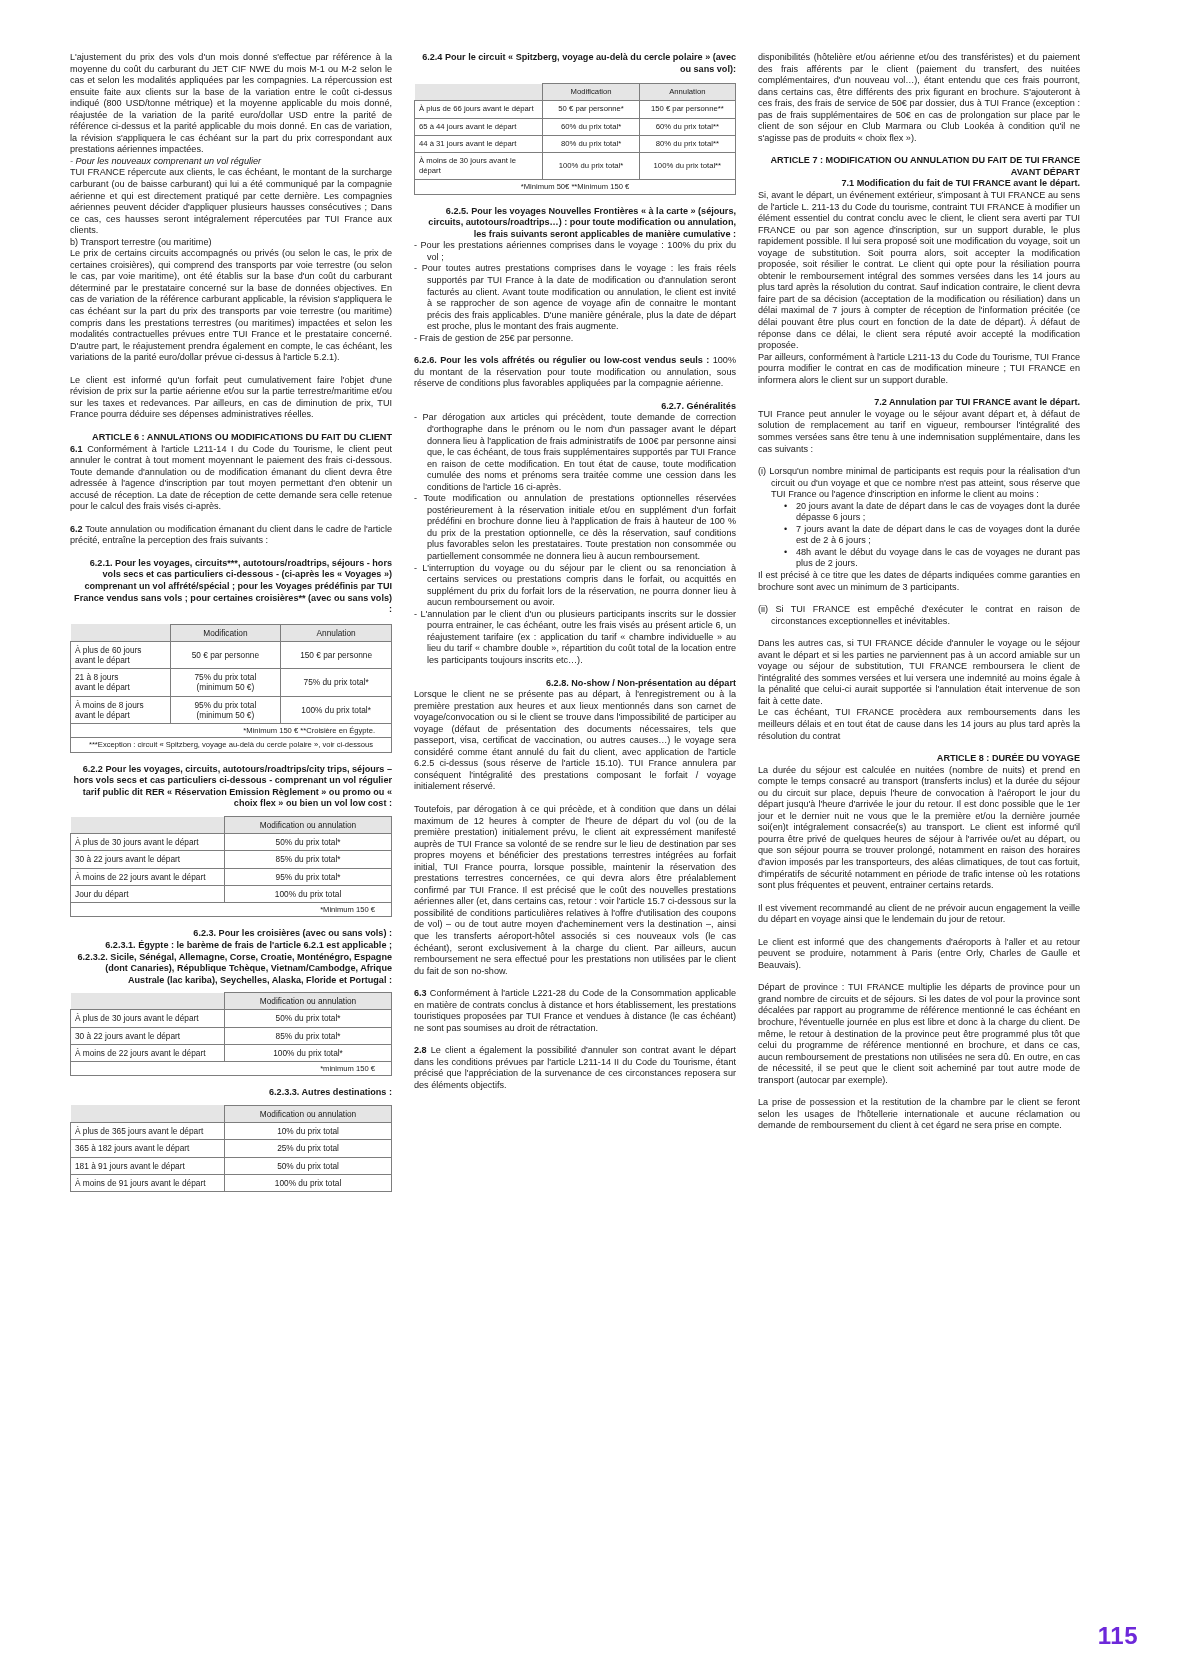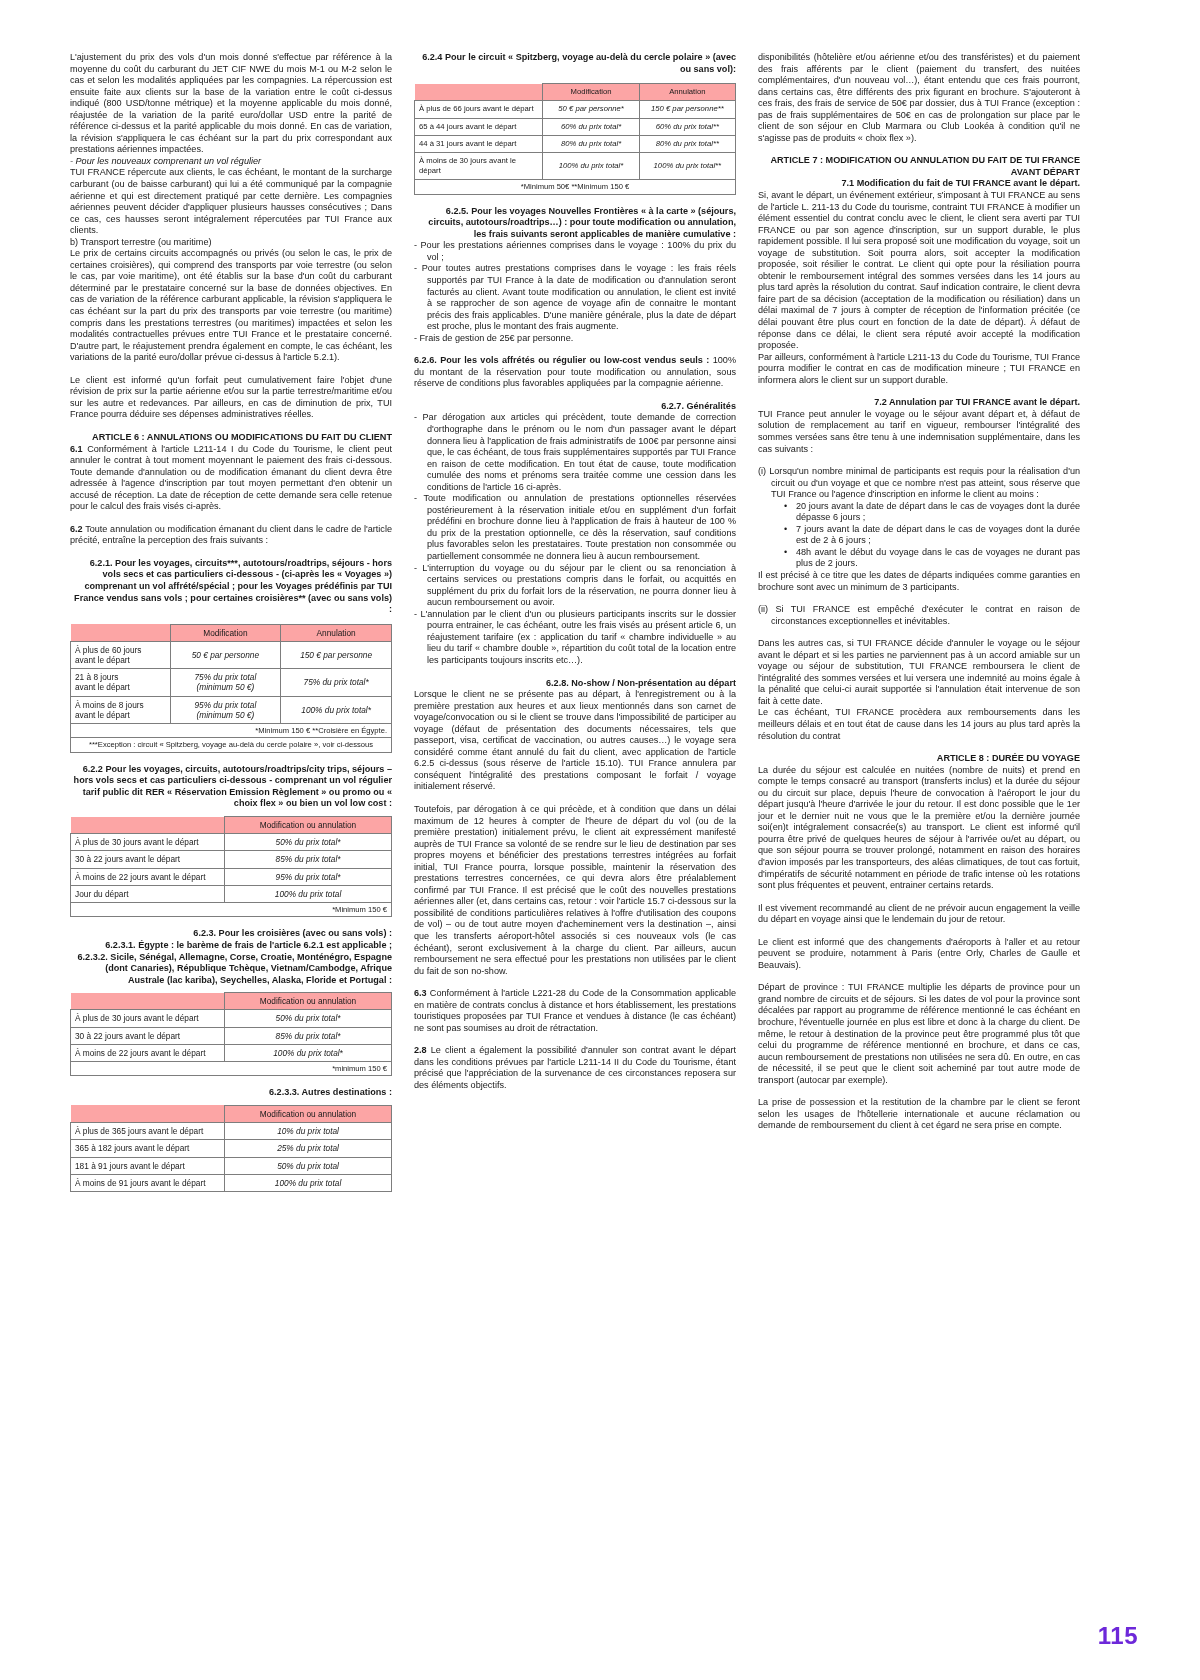--- a/index.html
+++ b/index.html
@@ -72,32 +72,32 @@
     font-size: 8.3px;
     line-height: 10.2px;
   }
   table td, table th {
     border: 1px solid #7d7d7d;
     padding: 3px 4px;
     vertical-align: middle;
     font-weight: normal;
   }
   .thead td, .thead th {
-    background: #fca5a5;
+    background: #e5e5e5;
     text-align: center;
     border: 1px solid #7d7d7d;
   }
   .nb { border: none !important; background: #ffffff; }
-  .ctr { text-align: center; font-style: italic; }
+  .ctr { text-align: center; }
   .lft { text-align: left; }
   .note-row td {
     text-align: right;
     font-size: 7.6px;
     line-height: 9.4px;
-    padding: 2px 4px;
+    padding: 2px 16px;
   }
   .note-row td.ctr2 {
     text-align: center;
   }
   .tbl-wrap { margin: 6px 0 0 0; }
   .tbl-wrap.t1 { margin-top: 8px; }
 
   .pageno {
     position: absolute;
     right: 62px;
@@ -114,21 +114,21 @@
 <div class="page">
   <div class="columns">
 
     <div class="col">
       <p>L'ajustement du prix des vols d'un mois donné s'effectue par référence à la moyenne du coût du carburant du JET CIF NWE du mois M-1 ou M-2 selon le cas et selon les modalités appliquées par les compagnies. La répercussion est ensuite faite aux clients sur la base de la variation entre le coût ci-dessus indiqué (800 USD/tonne métrique) et la moyenne applicable du mois donné, réajustée de la variation de la parité euro/dollar USD entre la parité de référence ci-dessus et la parité applicable du mois donné. En cas de variation, la révision s'appliquera le cas échéant sur la part du prix correspondant aux prestations aériennes impactées.</p>
       <p class="i nojust">- Pour les nouveaux comprenant un vol régulier</p>
       <p>TUI FRANCE répercute aux clients, le cas échéant, le montant de la surcharge carburant (ou de baisse carburant) qui lui a été communiqué par la compagnie aérienne et qui est directement pratiqué par cette dernière. Les compagnies aériennes peuvent décider d'appliquer plusieurs hausses consécutives ; Dans ce cas, ces hausses seront intégralement répercutées par TUI France aux clients.</p>
       <p class="nojust">b) Transport terrestre (ou maritime)</p>
       <p>Le prix de certains circuits accompagnés ou privés (ou selon le cas, le prix de certaines croisières), qui comprend des transports par voie terrestre (ou selon le cas, par voie maritime), ont été établis sur la base d'un coût du carburant déterminé par le prestataire concerné sur la base de données objectives. En cas de variation de la référence carburant applicable, la révision s'appliquera le cas échéant sur la part du prix des transports par voie terrestre (ou maritime) compris dans les prestations terrestres (ou maritimes) impactées et selon les modalités contractuelles prévues entre TUI France et le prestataire concerné. D'autre part, le réajustement prendra également en compte, le cas échéant, les variations de la parité euro/dollar prévue ci-dessus à l'article 5.2.1).</p>
       <div class="sp"></div>
-      <p>Le client est informé qu'un forfait peut cumulativement faire l'objet d'une révision de prix sur la partie aérienne et/ou sur la partie terrestre/maritime et/ou sur les autre et redevances. Par ailleurs, en cas de diminution de prix, TUI France pourra déduire ses dépenses administratives réelles.</p>
+      <p>Le client est informé qu'un forfait peut cumulativement faire l'objet d'une révision de prix sur la partie aérienne et/ou sur la partie terrestre/maritime et/ou sur les taxes et redevances. Par ailleurs, en cas de diminution de prix, TUI France pourra déduire ses dépenses administratives réelles.</p>
       <div class="sp"></div>
       <p class="head">ARTICLE 6 : ANNULATIONS OU MODIFICATIONS DU FAIT DU CLIENT</p>
       <p><span class="b">6.1</span><span> Conformément à l'article L211-14 I du Code du Tourisme, le client peut annuler le contrat à tout moment moyennant le paiement des frais ci-dessous. Toute demande d'annulation ou de modification émanant du client devra être adressée à l'agence d'inscription par tout moyen permettant d'en obtenir un accusé de réception. La date de réception de cette demande sera celle retenue pour le calcul des frais visés ci-après.</span></p>
       <div class="sp"></div>
       <p><span class="b">6.2</span><span> Toute annulation ou modification émanant du client dans le cadre de l'article précité, entraîne la perception des frais suivants :</span></p>
       <div class="sp"></div>
       <p class="head">6.2.1. Pour les voyages, circuits***, autotours/roadtrips, séjours - hors vols secs et cas particuliers ci-dessous - (ci-après les « Voyages ») comprenant un vol affrété/spécial  ; pour les Voyages prédéfinis par TUI France vendus sans vols ; pour certaines croisières** (avec ou sans vols) :</p>
 
       <div class="tbl-wrap t1">
         <table>

